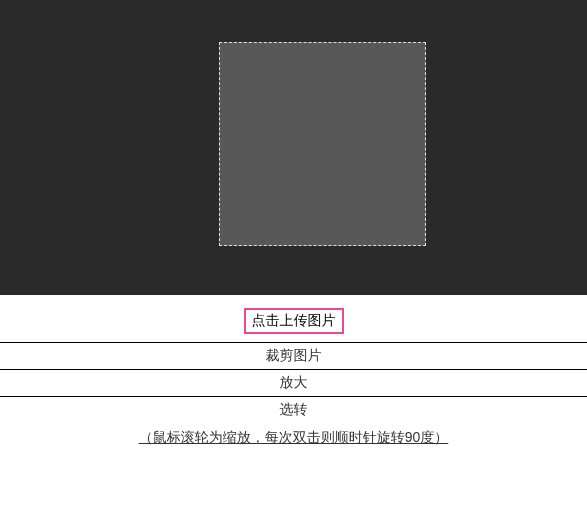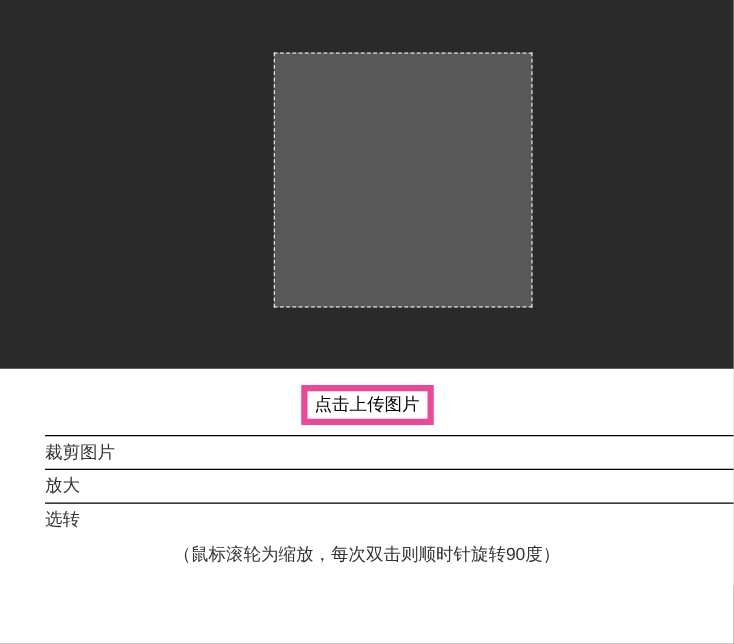--- a/index.html
+++ b/index.html
@@ -33,43 +33,43 @@
     .controls {
       width: 587px;
       background: #fff;
     }
     .upload-row {
       text-align: center;
       padding: 13px 0 8px 0;
     }
     .upload-btn {
       display: inline-block;
-      border: 5px solid #ec4899;
+      border: 2px solid #ec4899;
       padding: 2px 6px;
       font-size: 14px;
       background: #fff;
       cursor: pointer;
       font-family: inherit;
     }
     .action-row {
       border-top: 1px solid #000;
-      text-align: left;
+      text-align: center;
       padding: 4px 0;
       font-size: 14px;
       cursor: pointer;
-      margin-left: 36px;
     }
     .action-row:last-of-type {
       border-bottom: 1px solid #000;
     }
     .hint-row {
       text-align: center;
       padding: 6px 0 16px 0;
       font-size: 14px;
       color: #333;
+      text-decoration: underline;
     }
   </style>
 </head>
 <body>
 
 <div class="canvas-area">
   <div class="crop-box"></div>
 </div>
 
 <div class="controls">

